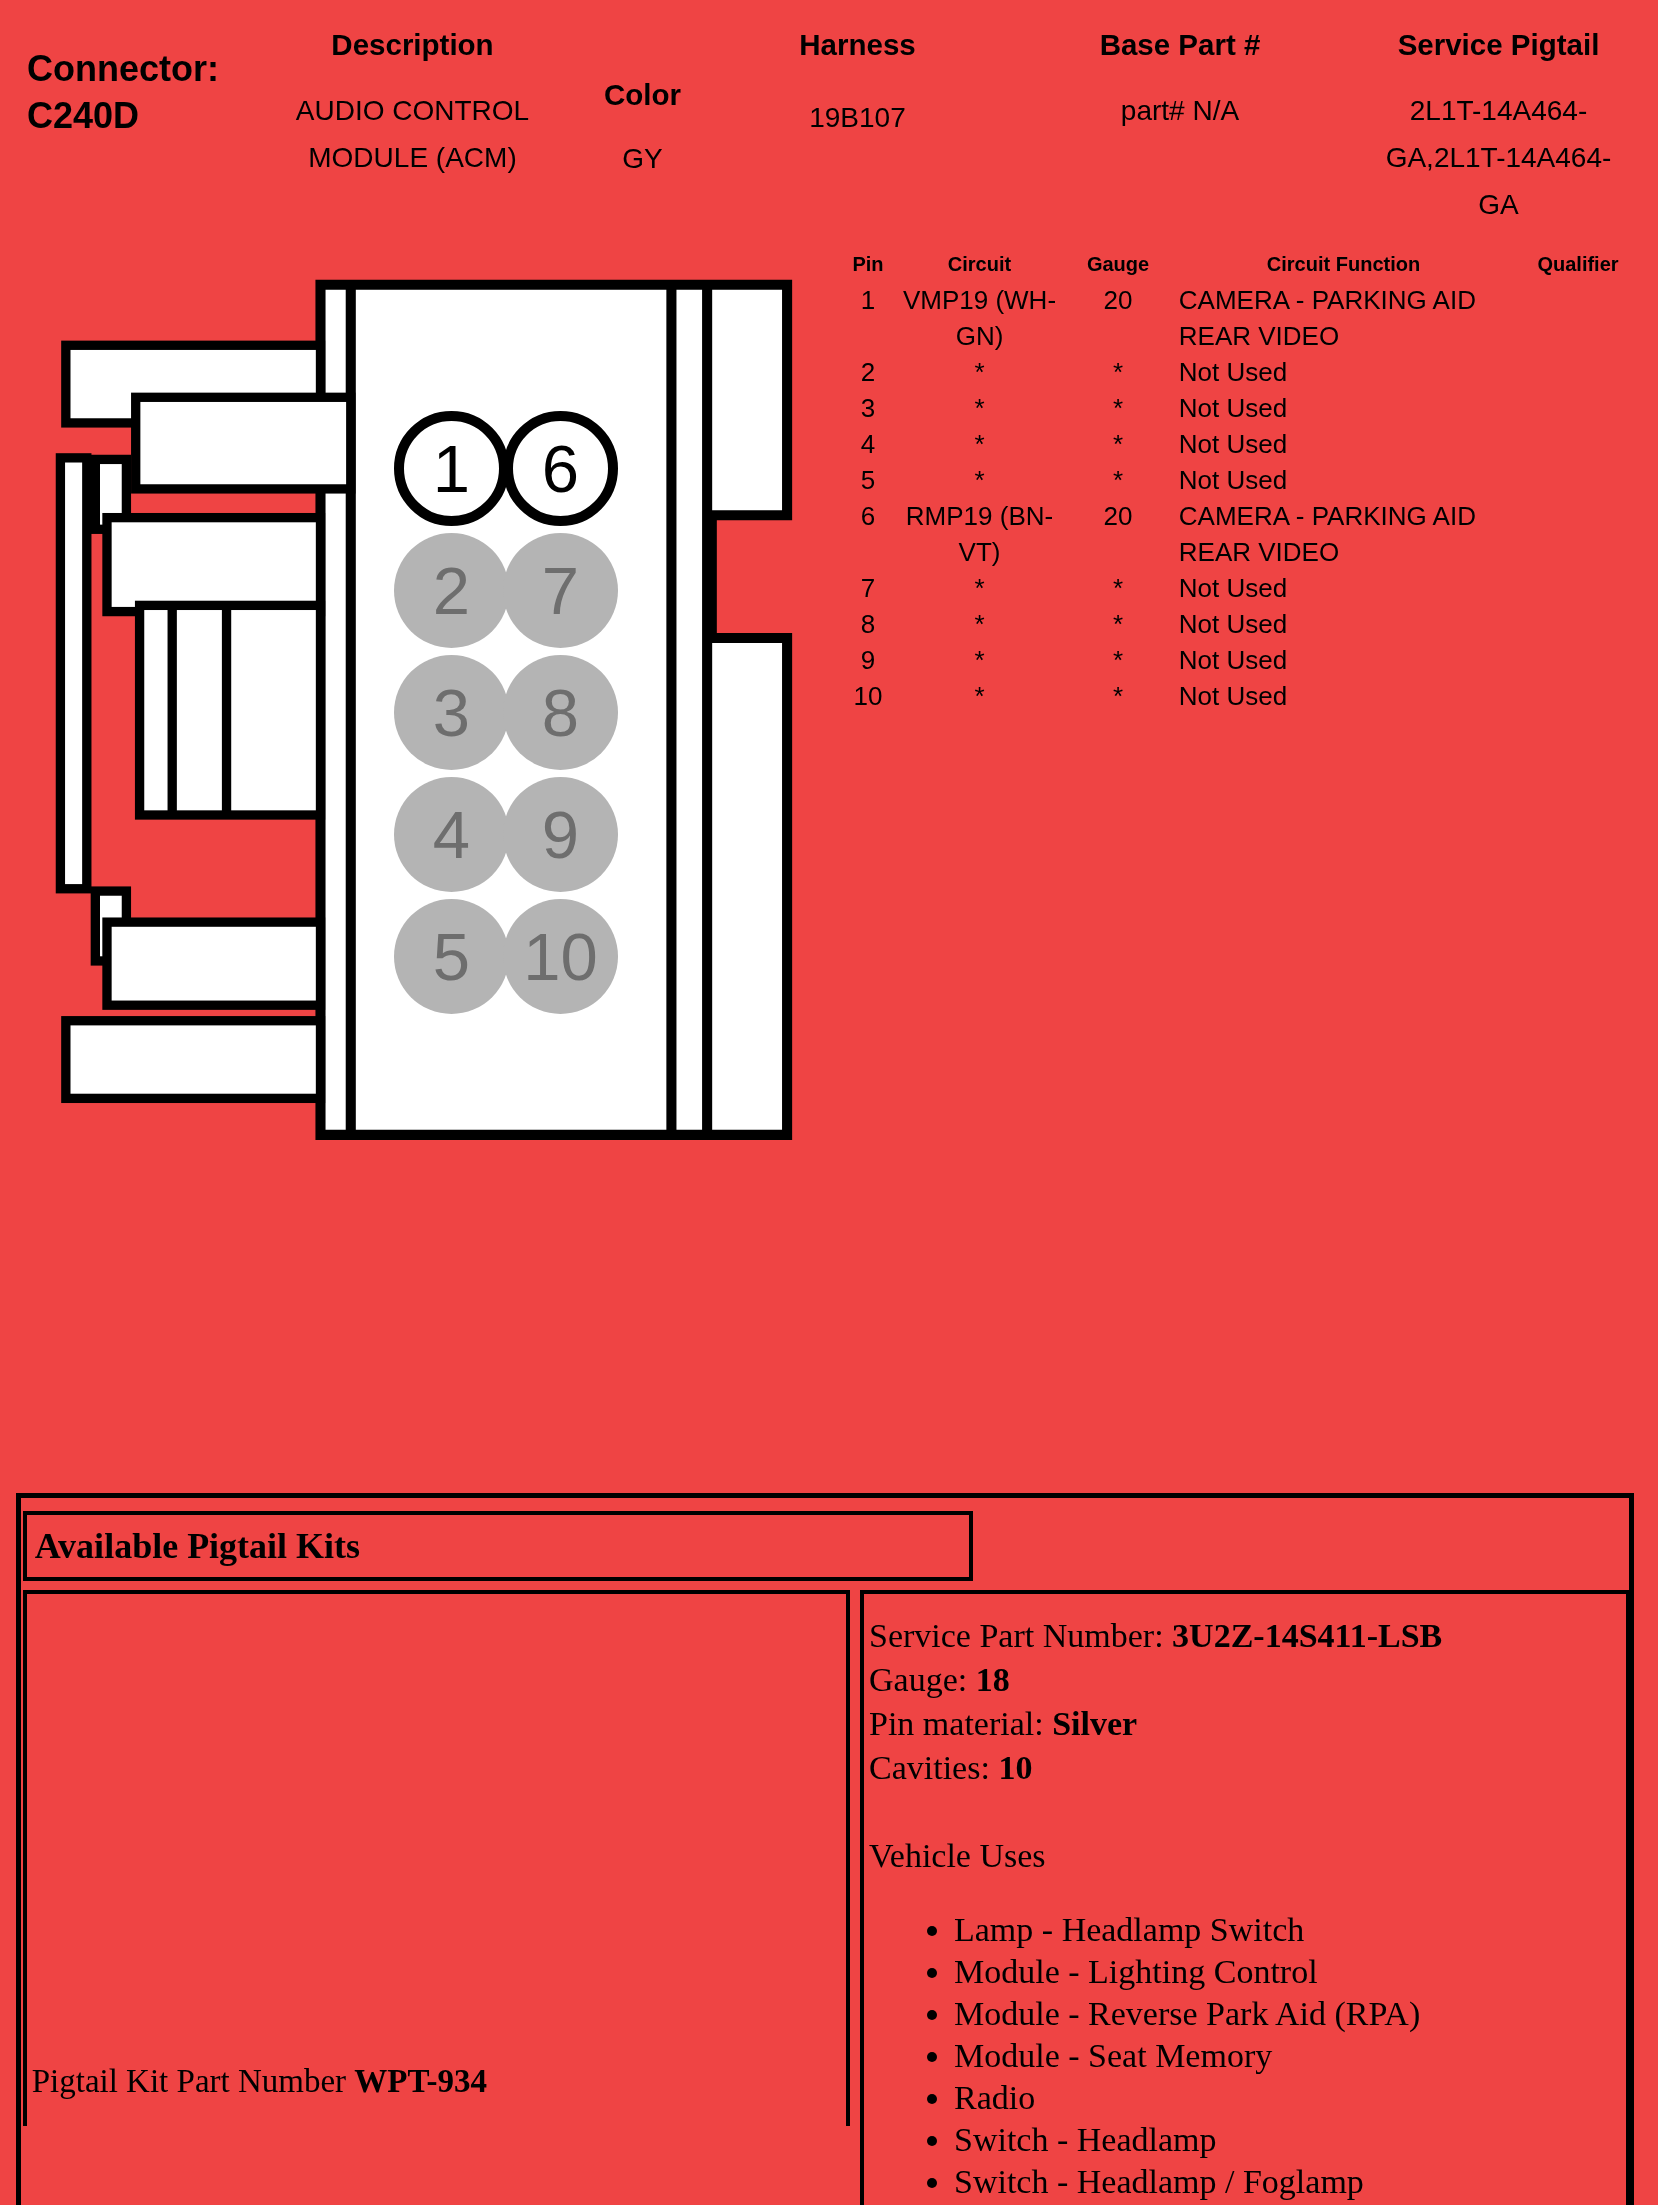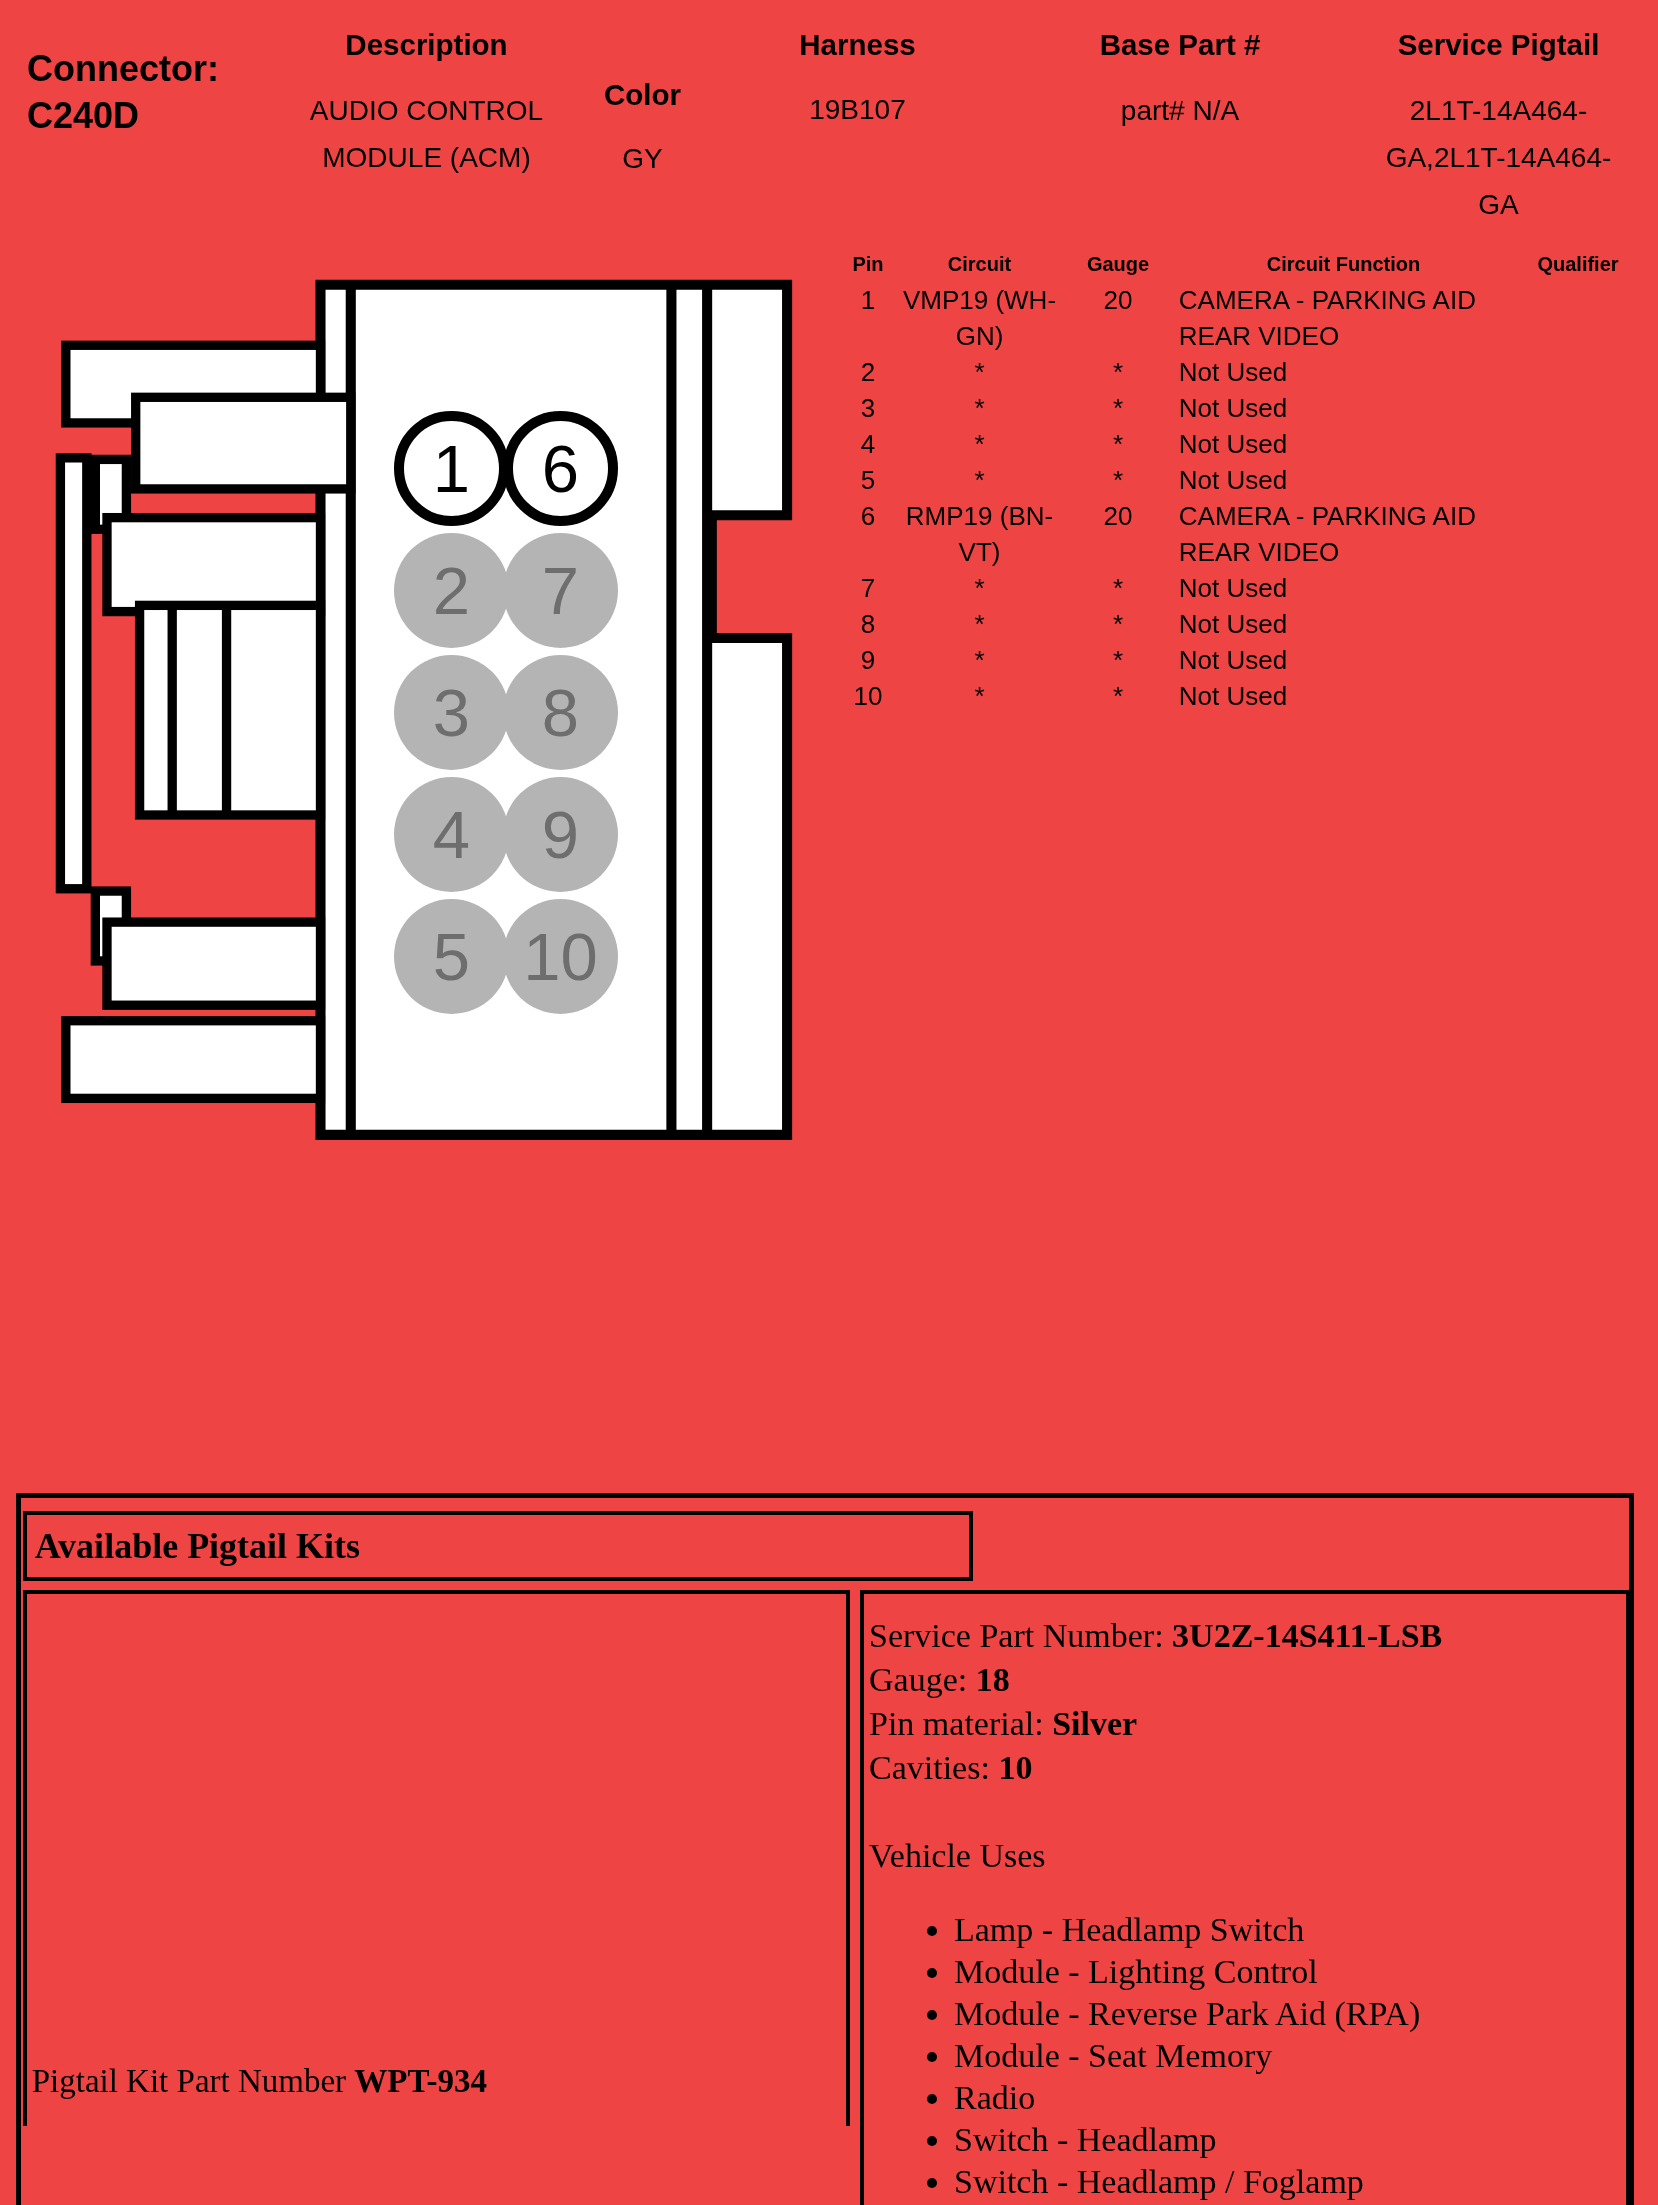--- a/index.html
+++ b/index.html
@@ -4,26 +4,26 @@
 <style>
   html,body{margin:0;padding:0;background:#fff;}
   .stage{position:relative;width:1658px;height:2205px;background:#ef4444;overflow:hidden;
          font-family:"Liberation Sans",sans-serif;color:#000;}
 
   
   .conn-label{position:absolute;left:27px;top:45px;font-size:36px;font-weight:bold;line-height:47px;}
   .hcol{position:absolute;text-align:center;}
   .hcol .hlabel{font-size:29.5px;font-weight:bold;line-height:34px;}
   .hcol .hval{font-size:28px;line-height:47px;}
-  .col-desc{left:287px;top:28px;width:279px;}
+  .col-desc{left:273px;top:28px;width:279px;}
   .col-desc .hval{margin-top:25px;}
   .col-color{left:586px;top:78px;width:113px;}
   .col-color .hval{margin-top:23px;}
   .col-harness{left:772px;top:28px;width:171px;}
-  .col-harness .hval{margin-top:24px;}
+  .col-harness .hval{margin-top:32px;}
   .col-base{left:1083px;top:28px;width:194px;}
   .col-base .hval{margin-top:25px;}
   .col-pigtail{left:1347px;top:28px;width:303px;}
   .col-pigtail .hval{margin-top:25px;}
 
   
   .diagram{position:absolute;left:23px;top:256px;width:831px;height:986px;}
   .diagram svg{position:absolute;left:0;top:0;}
   .pin{position:absolute;width:115px;height:115px;border-radius:50%;box-sizing:border-box;
        display:flex;align-items:center;justify-content:center;font-size:67px;}

